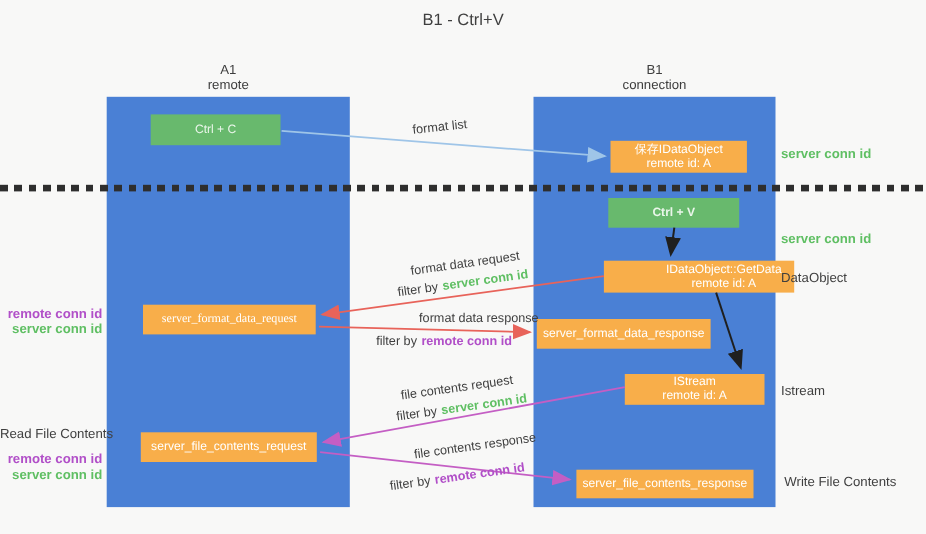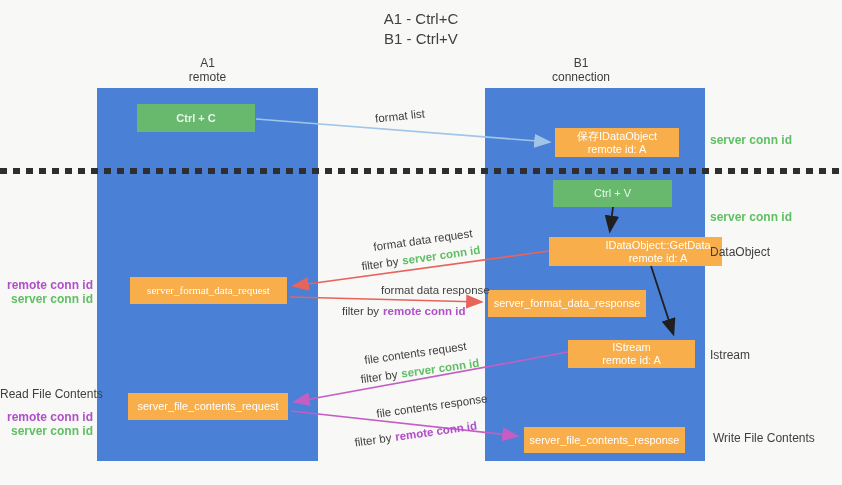--- a/index.html
+++ b/index.html
@@ -34,48 +34,47 @@
   .g{color:#5fbf63;font-weight:bold;}
   .p{color:#b14fc8;font-weight:bold;}
   .dk{color:#3f3f3f;font-weight:normal;}
 </style>
 </head>
 <body>
 
 <div id="stage">
 
   <div class="title">
-    <div>A1 - Ctrl+C</div>
     <div>B1 - Ctrl+V</div>
   </div>
 
   <div class="colhdr" style="left:97px;top:56px;width:221px;">
     <div>A1</div>
     <div>remote</div>
   </div>
-  <div class="colhdr" style="left:471px;top:56px;width:220px;">
+  <div class="colhdr" style="left:485px;top:56px;width:220px;">
     <div>B1</div>
     <div>connection</div>
   </div>
 
   <div class="lifeline" style="left:97px;width:221px;"></div>
   <div class="lifeline" style="left:485px;width:220px;"></div>
 
   <div class="dotline"></div>
 
-  <div class="box green" style="left:137px;top:104px;width:118px;height:28px;font-weight:bold;">
+  <div class="box green" style="left:137px;top:104px;width:118px;height:28px;">
     <div>Ctrl + C</div>
   </div>
 
   <div class="box orange" style="left:555px;top:128px;width:124px;height:29px;">
     <div>保存IDataObject</div>
     <div>remote id: A</div>
   </div>
 
-  <div class="box green" style="left:553px;top:180px;width:119px;height:27px;">
+  <div class="box green" style="left:553px;top:180px;width:119px;height:27px;font-weight:bold;">
     <div>Ctrl + V</div>
   </div>
 
   <div class="box orange" style="left:549px;top:237px;width:128px;height:29px;padding-left:45px;">
     <div>IDataObject::GetData</div>
     <div>remote id: A</div>
   </div>
 
   <div class="box orange" style="left:130px;top:277px;width:157px;height:27px;font-family:Liberation Serif, serif;">
     <div>server_format_data_request</div>

